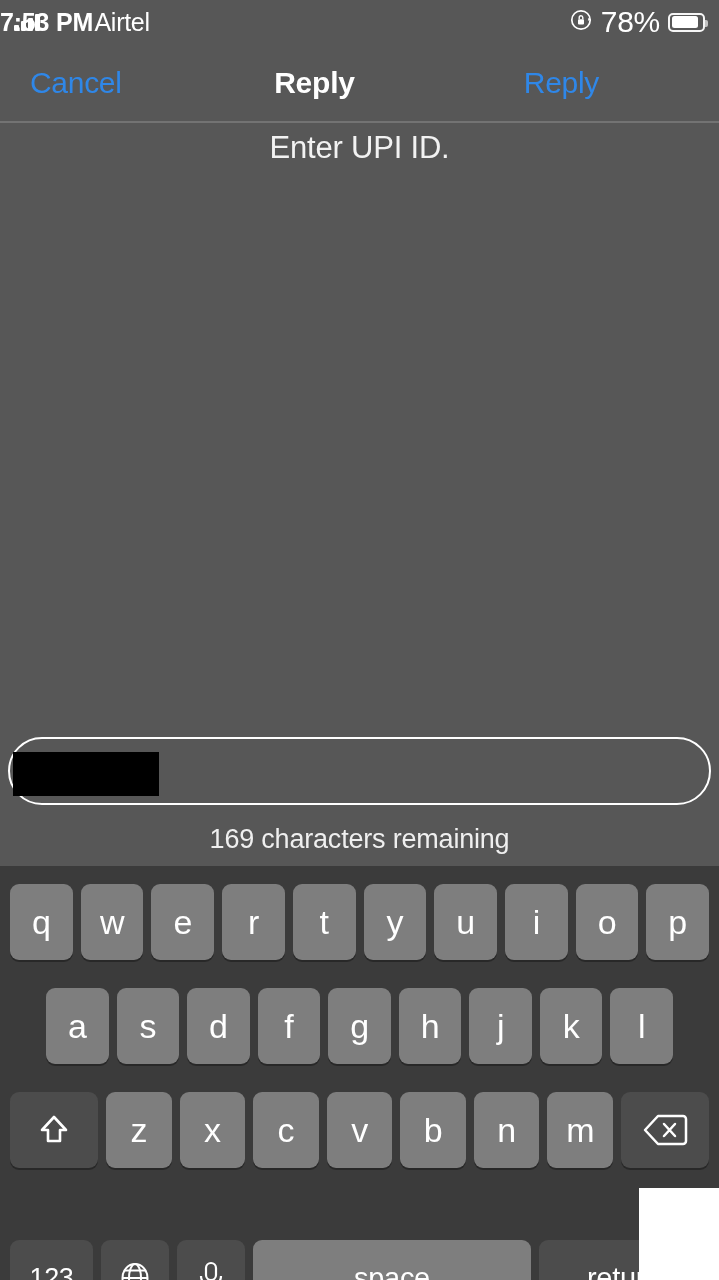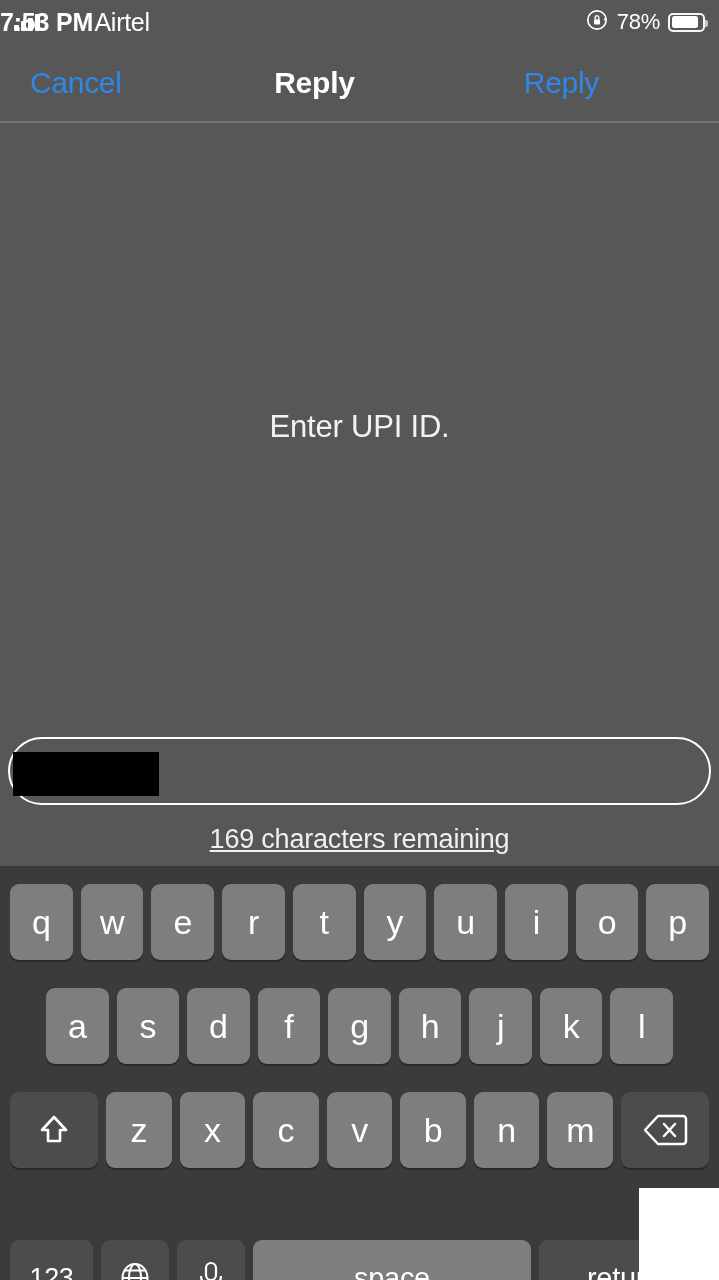--- a/index.html
+++ b/index.html
@@ -66,21 +66,21 @@
     pointer-events: none;
   }
   .status-right {
     display: flex;
     align-items: center;
     gap: 8px;
     position: relative;
     z-index: 2;
   }
   .battery-pct {
-    font-size: 22px;
+    font-size: 30px;
     letter-spacing: -0.3px;
   }
   .battery {
     position: relative;
     width: 37px;
     height: 19px;
     border: 2px solid rgba(255,255,255,0.95);
     border-radius: 5px;
     box-sizing: border-box;
   }
@@ -141,21 +141,21 @@
 
   
   .message-area {
     position: absolute;
     top: 124px; left: 0;
     width: 719px;
     height: 604px;
     display: flex;
     flex-direction: column;
     align-items: center;
-    justify-content: center;
+    justify-content: space-between;
   }
   .message-line {
     font-size: 31px;
     color: #f2f2f2;
     line-height: 47px;
     letter-spacing: -0.2px;
     text-align: center;
   }
 
   
@@ -191,21 +191,20 @@
   }
   .char-count {
     position: absolute;
     top: 824px;
     left: 0;
     width: 719px;
     text-align: center;
     font-size: 27px;
     color: #efefef;
     letter-spacing: -0.2px;
-    text-decoration: underline;
   }
 
   
   .keyboard {
     position: absolute;
     left: 0;
     top: 866px;
     width: 719px;
     height: 414px;
     background: #3b3b3b;

